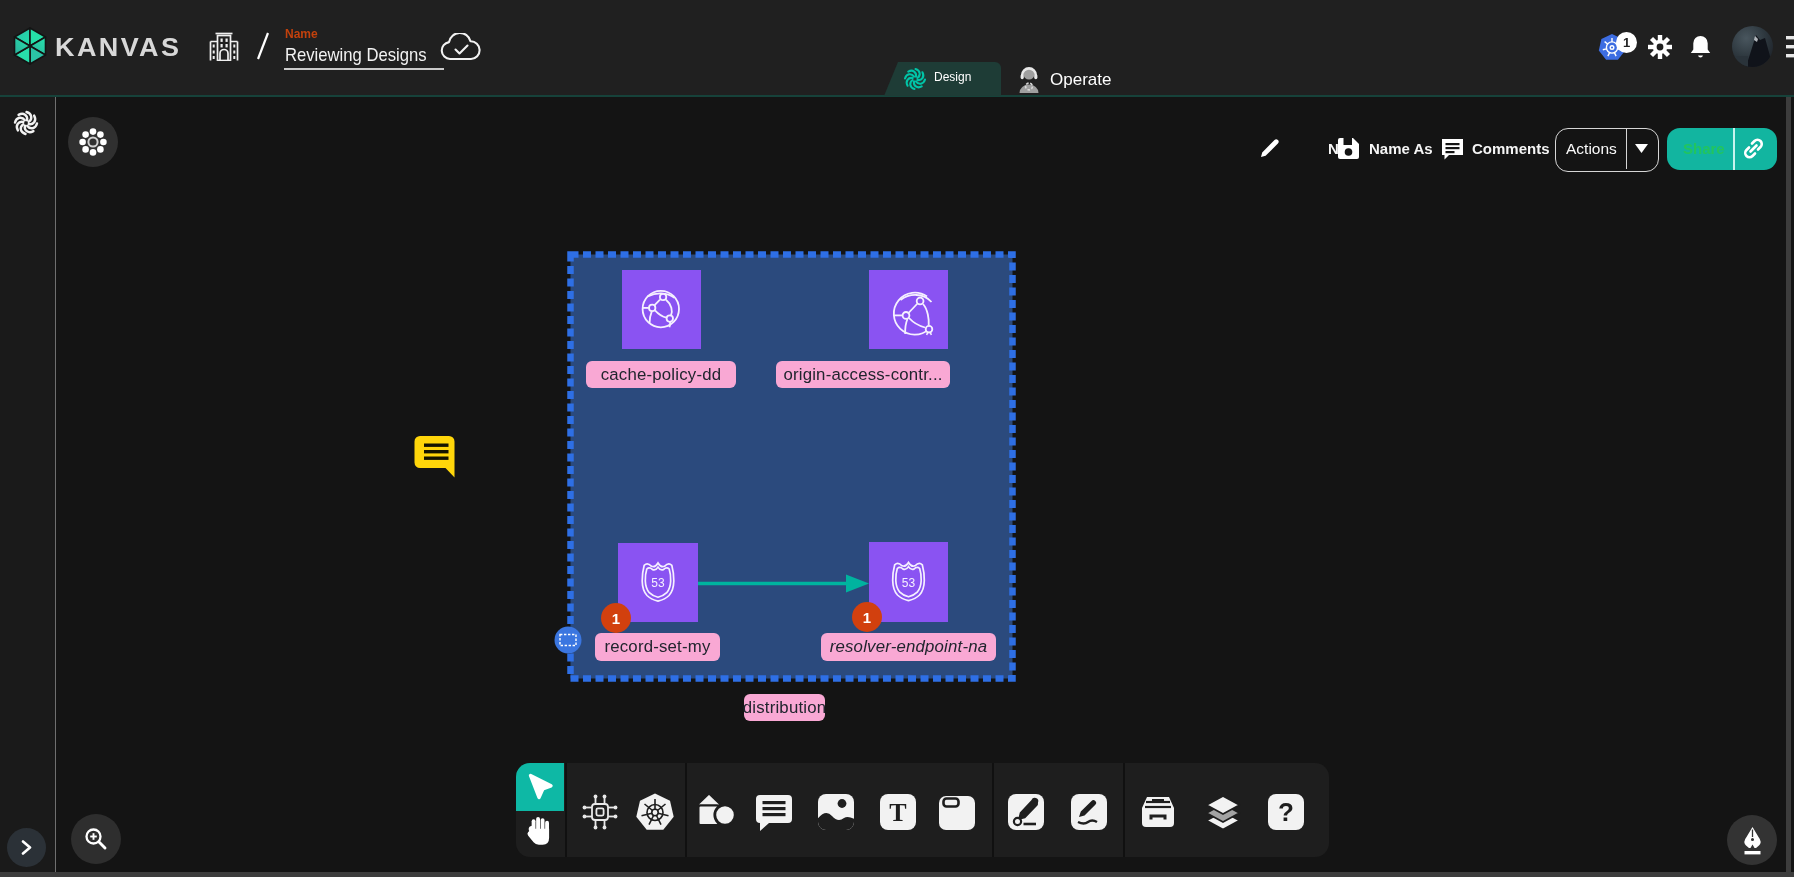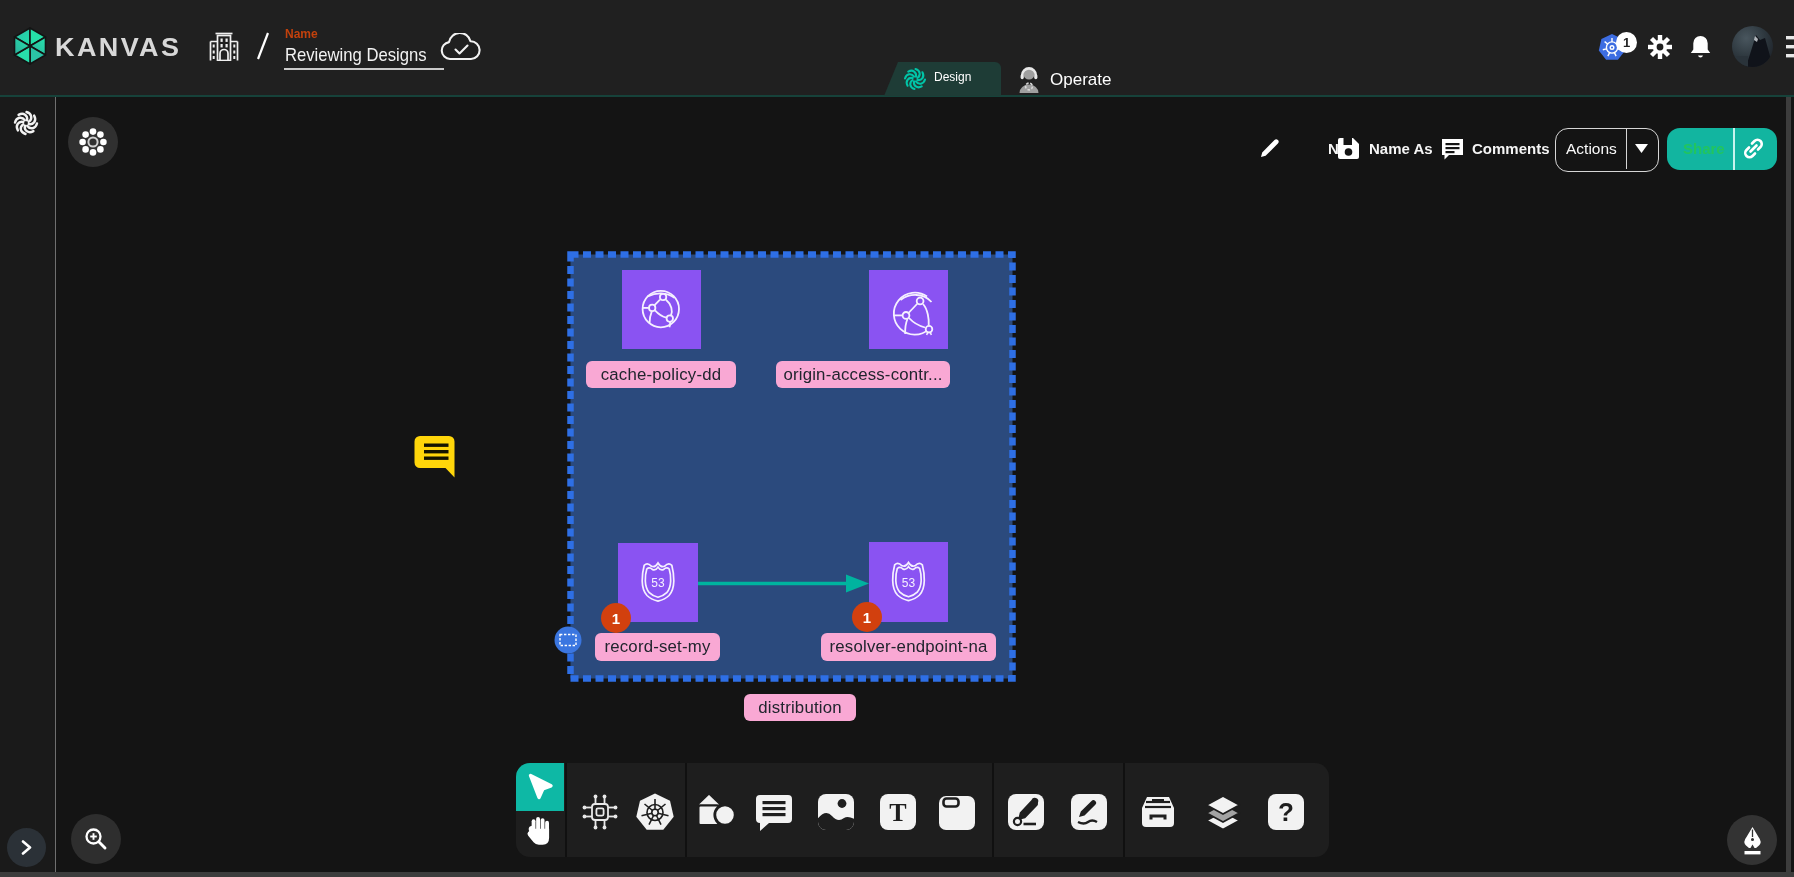--- a/index.html
+++ b/index.html
@@ -311,22 +311,22 @@
         <text x="0" y="4.8" text-anchor="middle" font-size="12" fill="#f5f0ff" font-family="Liberation Sans">53</text>
       </g>
 
       <circle cx="28" cy="410" r="13.5" fill="#3b76e0"></circle>
       <rect x="20" y="404.5" width="16" height="11" fill="none" stroke="#fff" stroke-width="1.4" stroke-dasharray="2.4 1.6"></rect>
     </svg>
 
     <div class="lbl" style="left:586px;top:361px;width:150px;height:27px;">cache-policy-dd</div>
     <div class="lbl" style="left:776px;top:361px;width:174px;height:27px;">origin-access-contr...</div>
     <div class="lbl" style="left:595px;top:633px;width:125px;height:28px;">record-set-my</div>
-    <div class="lbl" style="left:821px;top:633px;width:175px;height:28px;">resolver-endpoint-na</div>
-    <div class="lbl" style="left:744px;top:694px;width:112px;height:27px;">distribution</div>
+    <div class="lbl" style="left:821px;top:633px;width:175px;height:28px;font-style:italic;">resolver-endpoint-na</div>
+    <div class="lbl" style="left:744px;top:694px;width:81px;height:27px;">distribution</div>
 
     <div class="badge" style="left:601px;top:603px;">1</div>
     <div class="badge" style="left:852px;top:602px;">1</div>
 
     <svg class="abs" style="left:413px;top:433px" width="46" height="46" viewBox="0 0 46 46">
       <path d="M8,3 h28 a5.5,5.5 0 0 1 5.5,5.5 v23 l0,13 l-9,-9.5 h-25.5 a5.5,5.5 0 0 1 -5.5,-5.5 v-21 a5.5,5.5 0 0 1 5.5,-5.5 z" fill="#ffd60a"></path>
       <g fill="#141400">
         <rect x="11" y="10.5" width="24.5" height="3.4"></rect>
         <rect x="11" y="17" width="24.5" height="3.4"></rect>
         <rect x="11" y="23.5" width="24.5" height="3.4"></rect>

